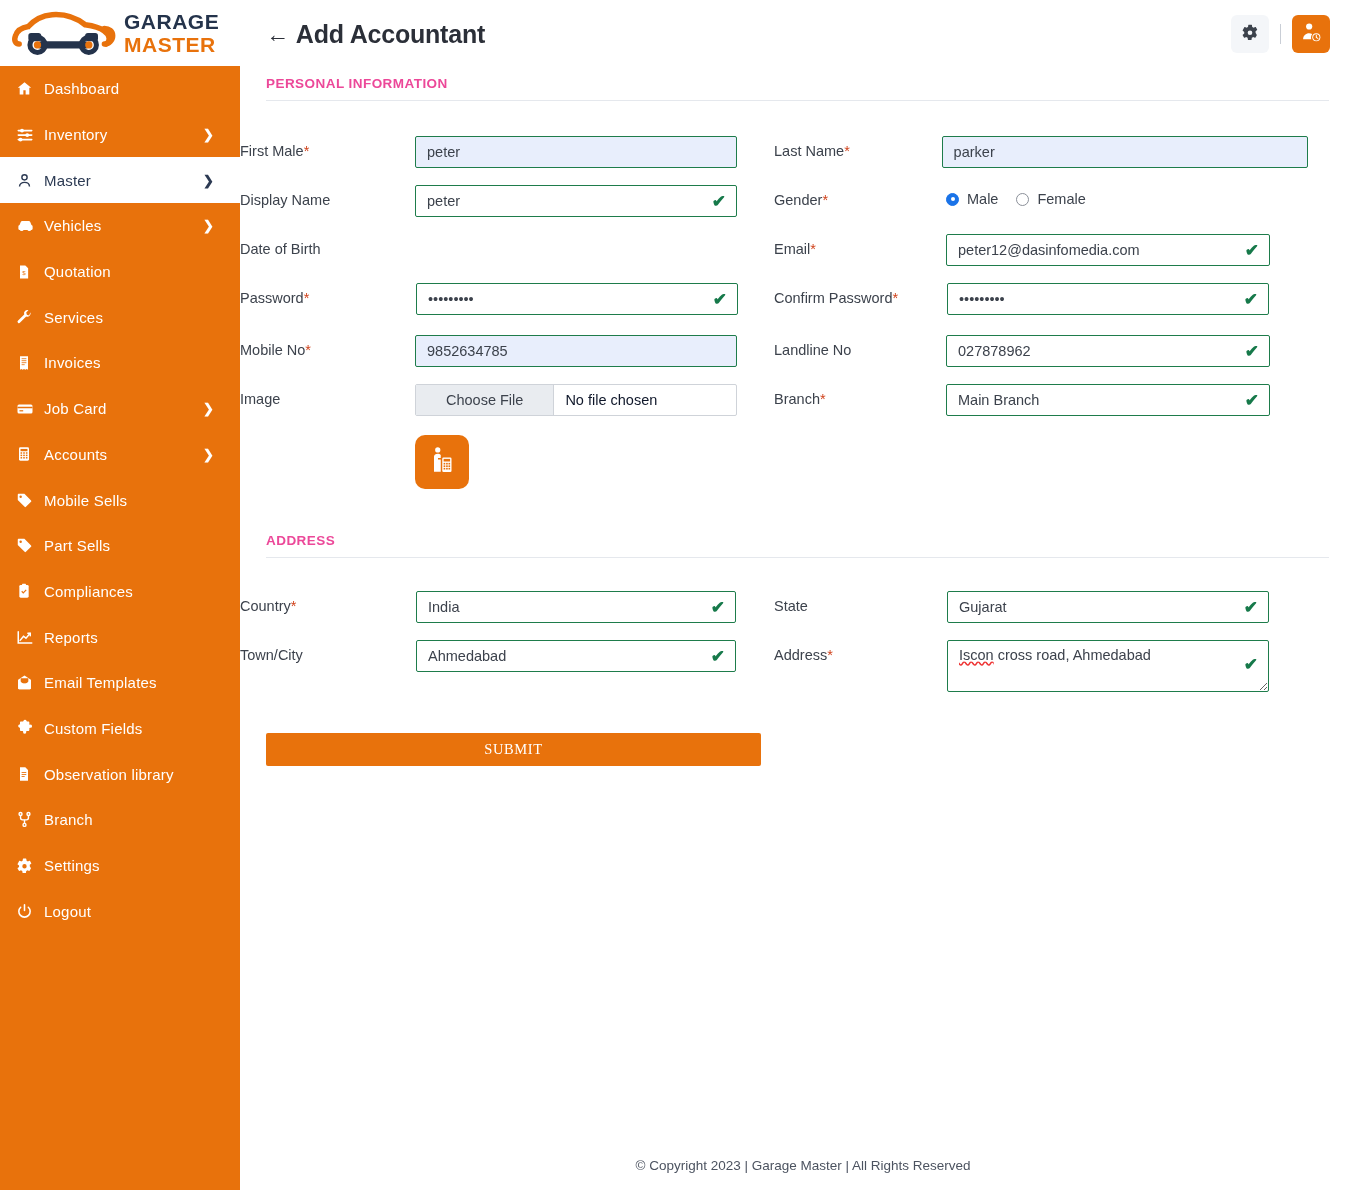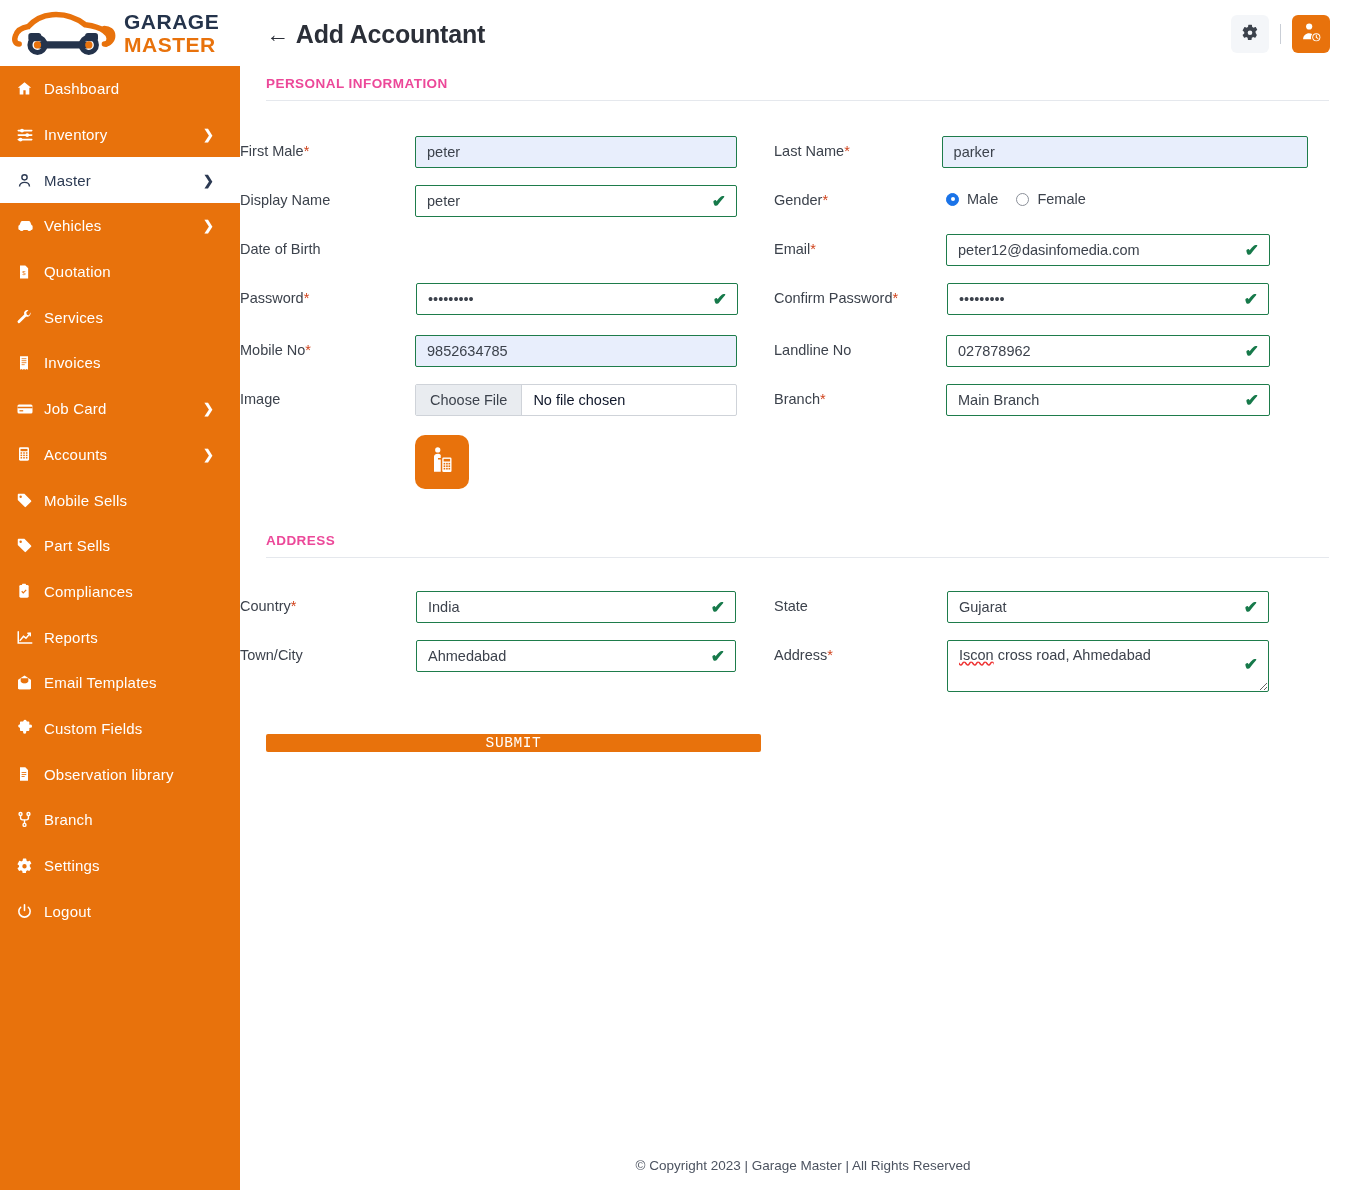--- a/index.html
+++ b/index.html
@@ -228,21 +228,21 @@
     border-radius: 2px;
     overflow: hidden;
     background: #fff;
     width: 322px;
   }
   .file-btn {
     background: #e9ecf0;
     border-right: 1px solid #cfd3d9;
     display: flex;
     align-items: center;
-    padding: 0 14px;
+    padding: 0 30px;
     font-size: 14.5px;
     color: #3c424c;
     cursor: pointer;
     white-space: nowrap;
   }
   .file-name {
     display: flex;
     align-items: center;
     padding-left: 11px;
     font-size: 14.5px;
@@ -253,25 +253,25 @@
     width: 54px; height: 54px;
     background: #e8720c;
     border-radius: 10px;
     display: flex;
     align-items: center;
     justify-content: center;
   }
 
   #submit-btn {
     width: 495px;
-    height: 18px;
+    height: 33px;
     background: #e8720c;
     color: #ffffff;
     border: none;
-    font-family: Liberation Mono, monospace;
+    font-family: Liberation Serif, serif;
     font-size: 14.5px;
     letter-spacing: 0.6px;
     cursor: pointer;
     border-radius: 2px;
   }
 
   #footer {
     position: absolute;
     left: 240px;
     top: 1158px;

